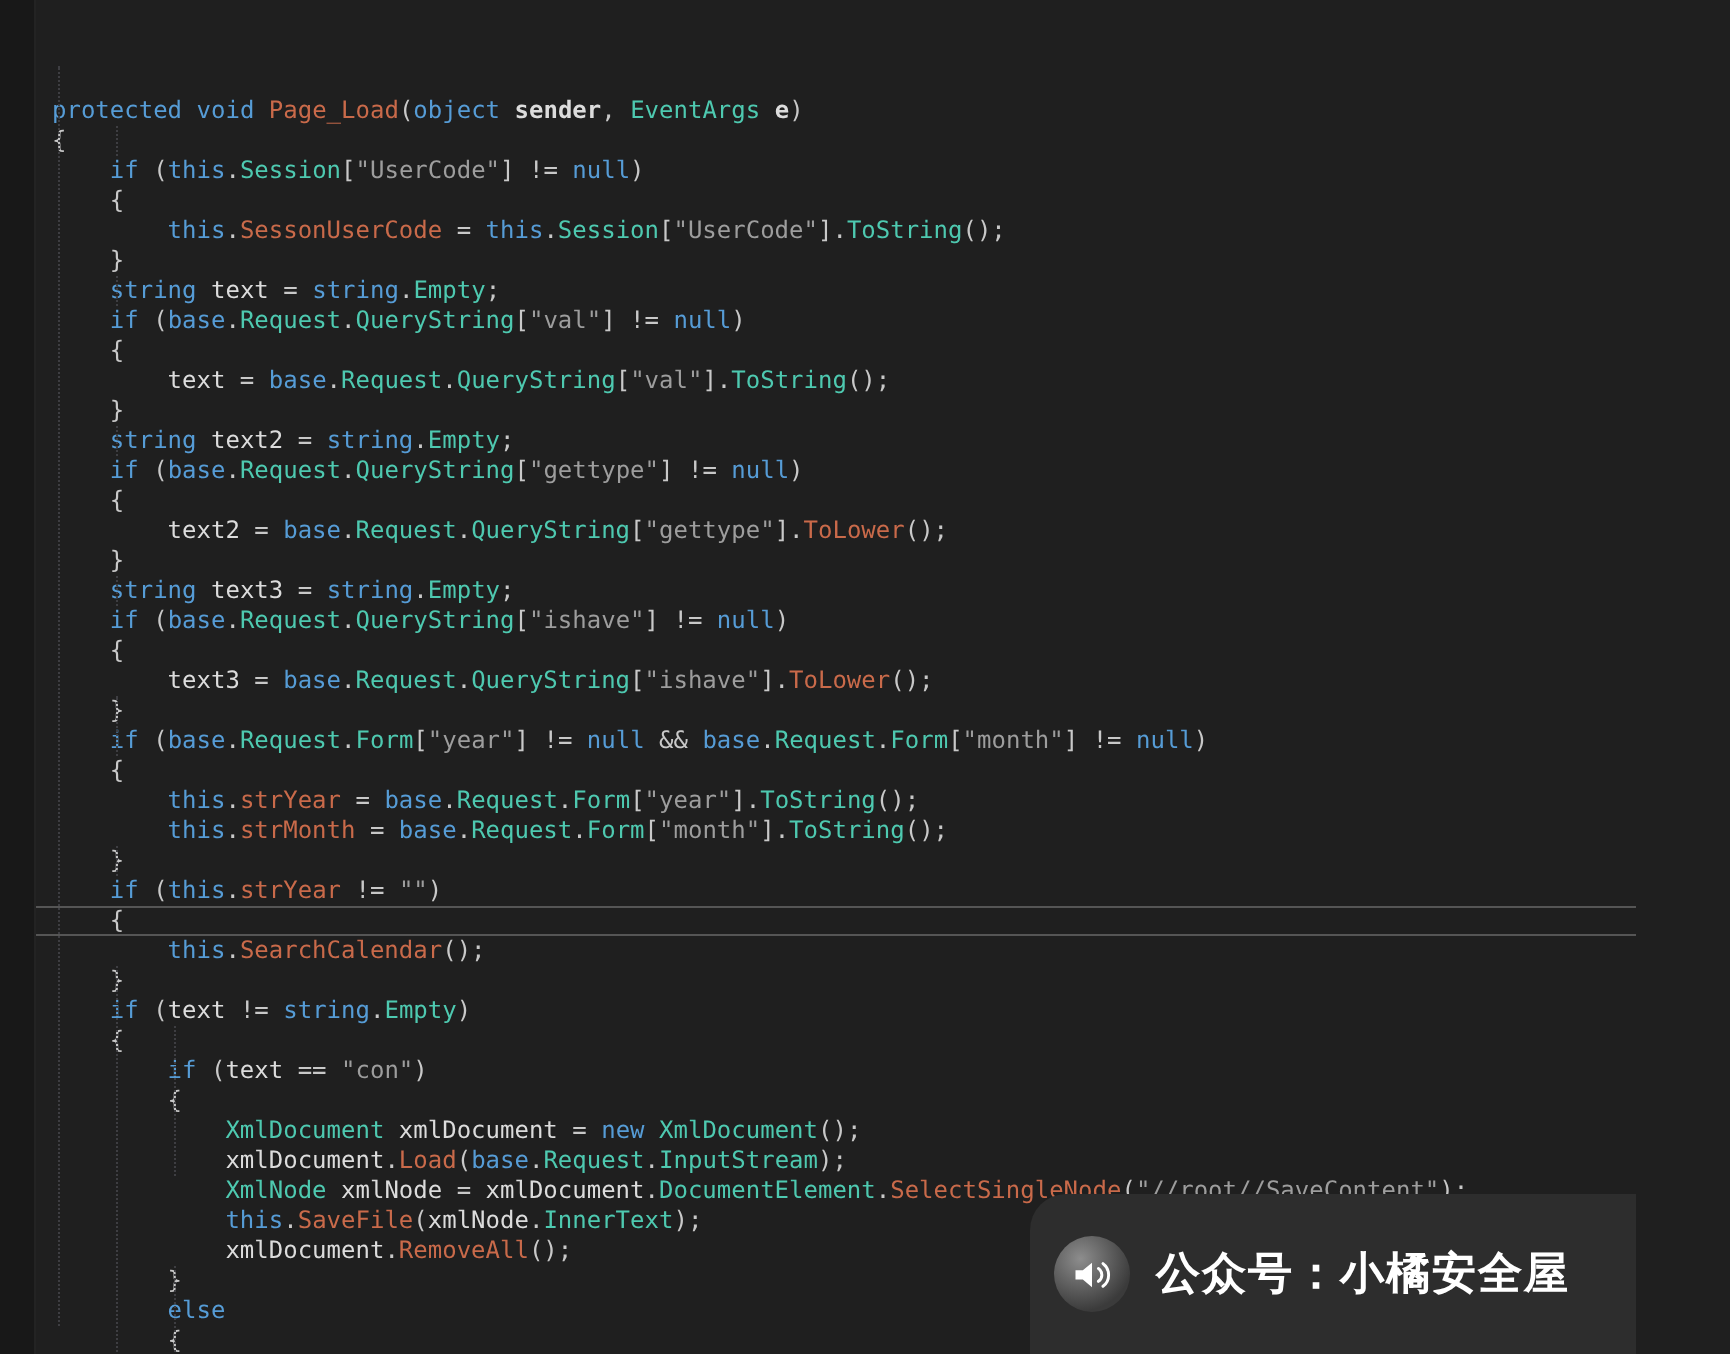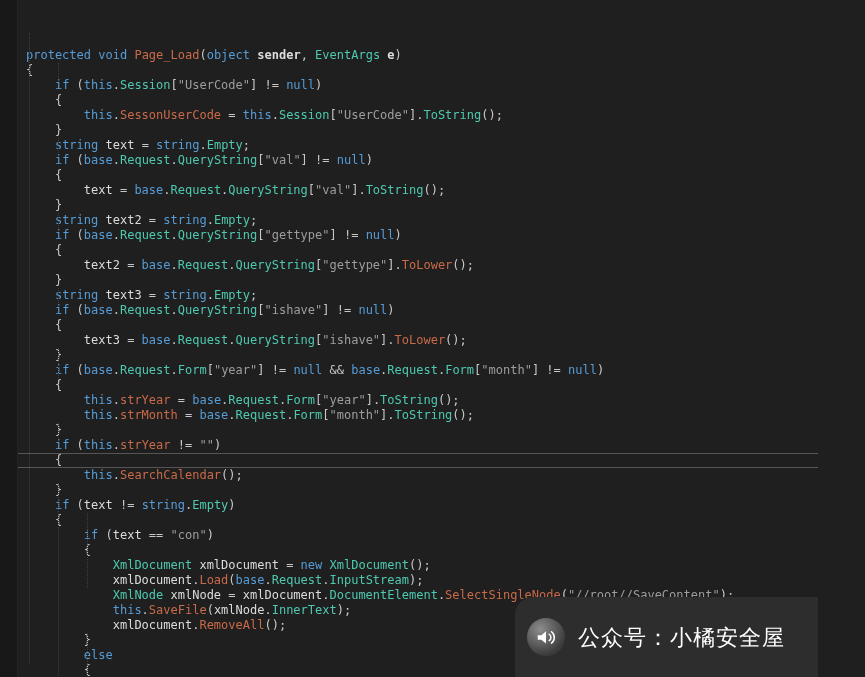--- a/index.html
+++ b/index.html
@@ -45,21 +45,21 @@
     padding-left:12px;box-sizing:border-box;
   }
   .wm-icon{
     width:38px;height:38px;border-radius:50%;flex:0 0 auto;
     background:radial-gradient(circle at 35% 30%, #8d8d8d, #3b3b3b 72%);
     display:flex;align-items:center;justify-content:center;
   }
   .wm-text{
     color:#ffffff;
     font-family:"DejaVu Sans","Liberation Sans",sans-serif;
-    font-size:22px;font-weight:normal;letter-spacing:1px;
+    font-size:22px;font-weight:bold;letter-spacing:1px;
     white-space:nowrap;
   }
 </style>
 </head>
 <body>
 
 <div class="screen">
   <div class="gutter"></div>
   <div class="code">
     <div class="guides" id="guides"><div class="guide" style="left: 11px; top: 30px; height: 630px;"></div><div class="guide" style="left: 40px; top: 60px; height: 15px;"></div><div class="guide" style="left: 40px; top: 135px; height: 15px;"></div><div class="guide" style="left: 40px; top: 210px; height: 15px;"></div><div class="guide" style="left: 40px; top: 285px; height: 15px;"></div><div class="guide" style="left: 40px; top: 345px; height: 30px;"></div><div class="guide" style="left: 40px; top: 420px; height: 15px;"></div><div class="guide" style="left: 40px; top: 480px; height: 195px;"></div><div class="guide" style="left: 69px; top: 510px; height: 75px;"></div><div class="guide" style="left: 69px; top: 630px; height: 45px;"></div></div>

